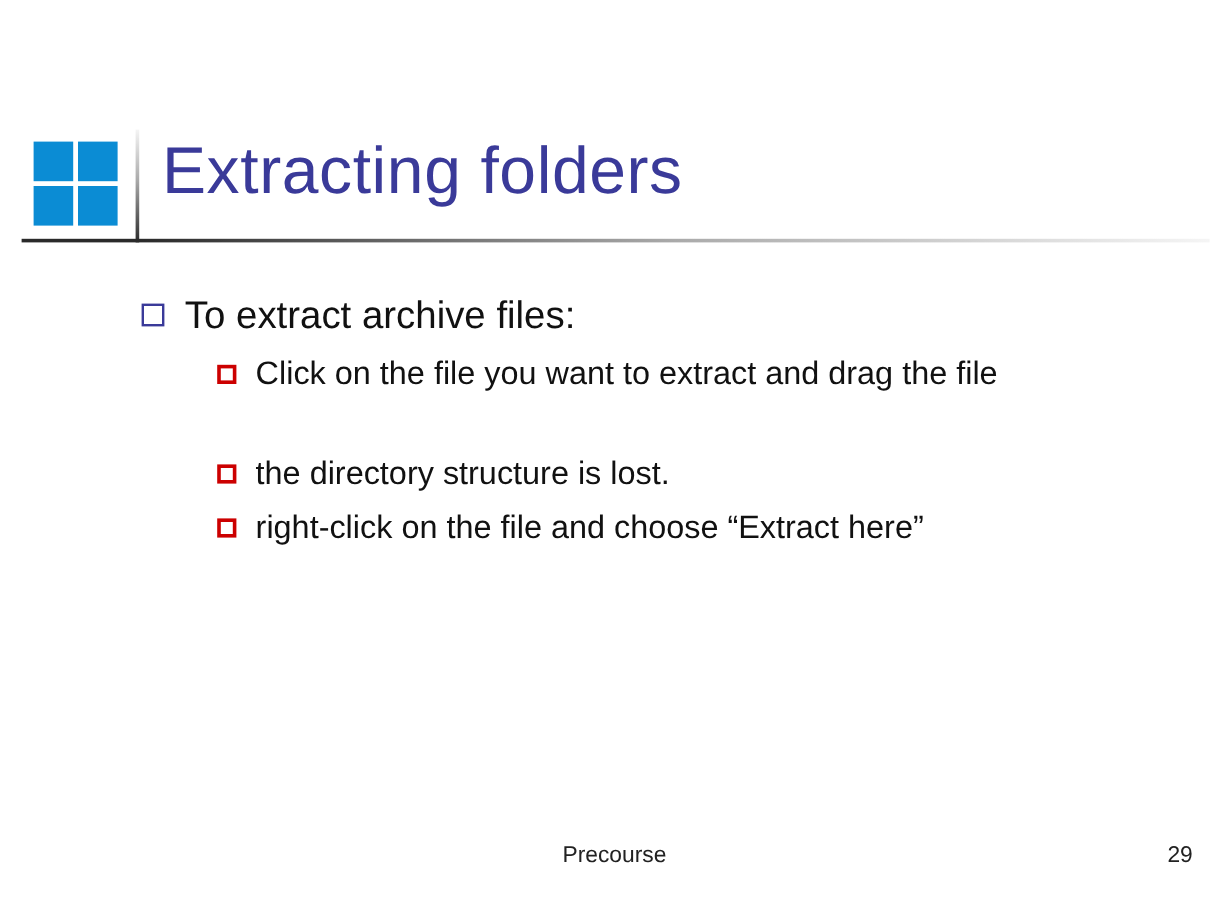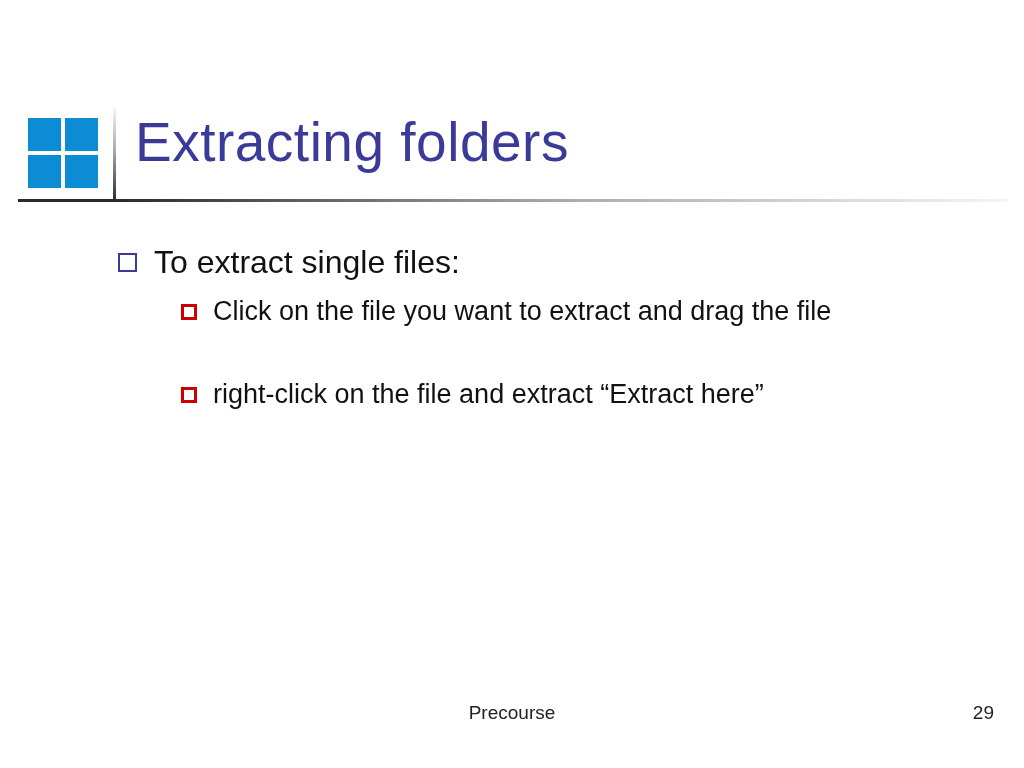--- a/index.html
+++ b/index.html
@@ -50,21 +50,22 @@
     <div class="q" style="left:37px;top:0;width:33px;height:33px;"></div>
     <div class="q" style="left:0;top:37px;width:33px;height:33px;"></div>
     <div class="q" style="left:37px;top:37px;width:33px;height:33px;"></div>
   </div>
 
   <div class="vrule"></div>
   <h1 class="title">Extracting folders</h1>
   <div class="rule"></div>
 
   <div class="body">
-    <div class="l1">To extract single files:</div>
+    <div class="l1">To extract archive files:</div>
     <div class="l2">Click on the file you want to extract and drag the file</div>
     <div class="spacer"></div>
-    <div class="l2">right-click on the file and extract “Extract here”</div>
+    <div class="l2">the directory structure is lost.</div>
+    <div class="l2">right-click on the file and choose “Extract here”</div>
   </div>
 
   <div class="footer-center">Precourse</div>
   <div class="footer-right">29</div>
 </div>
 
 </body></html>

